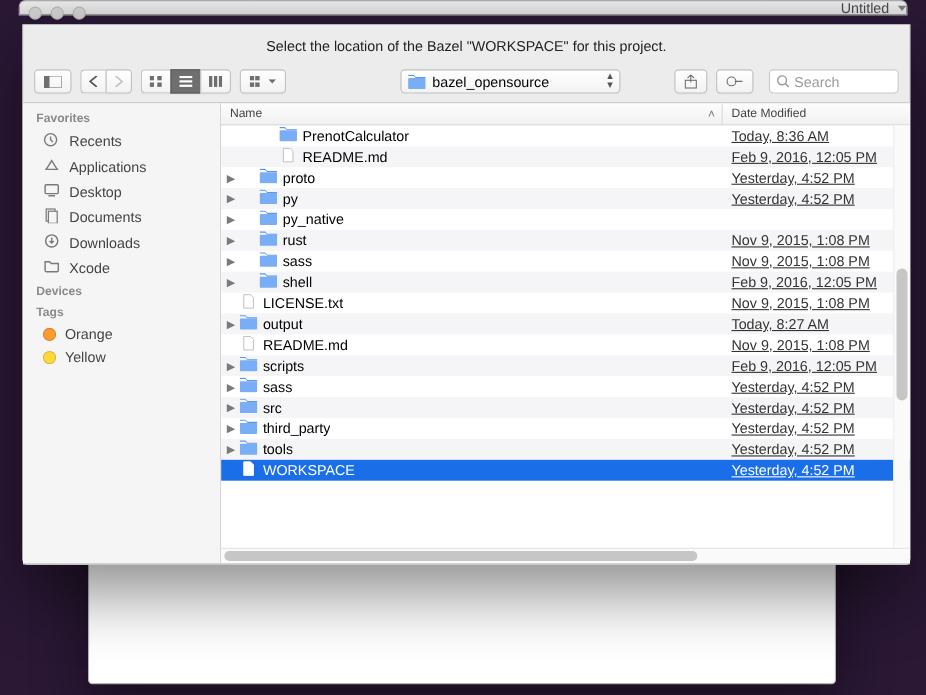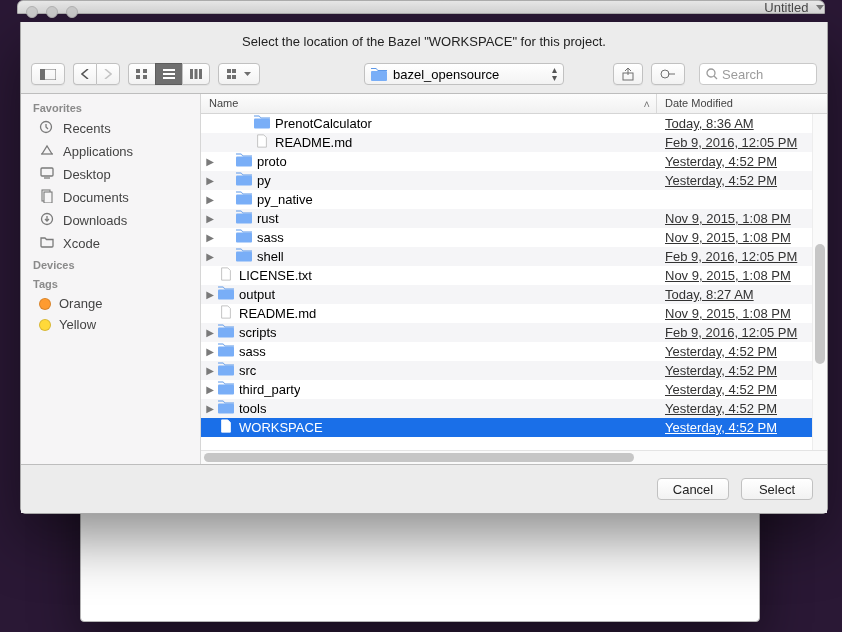--- a/index.html
+++ b/index.html
@@ -575,17 +575,13 @@
         </div>
       <div class="vscroll">
           <div class="vthumb"></div>
         </div>
       <div class="hscroll">
           <div class="thumb"></div>
         </div>
     </div>
   </div>
 
-  <div class="footer">
-    <button class="push-btn">Cancel</button>
-    <button class="push-btn">Select</button>
-  </div>
 </div>
 
 </body></html>

